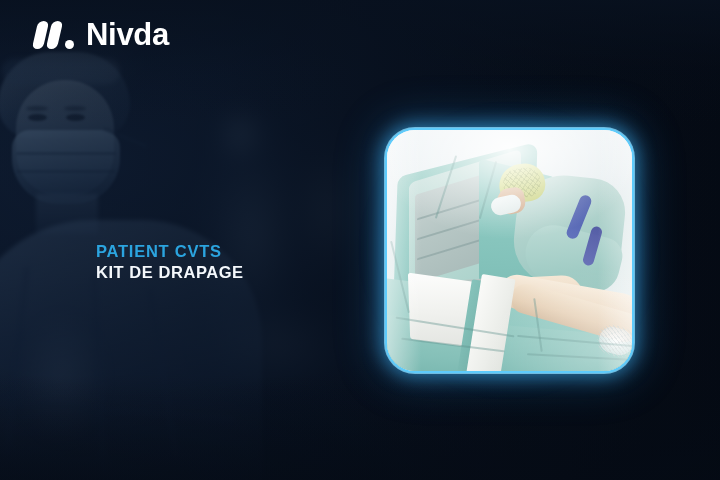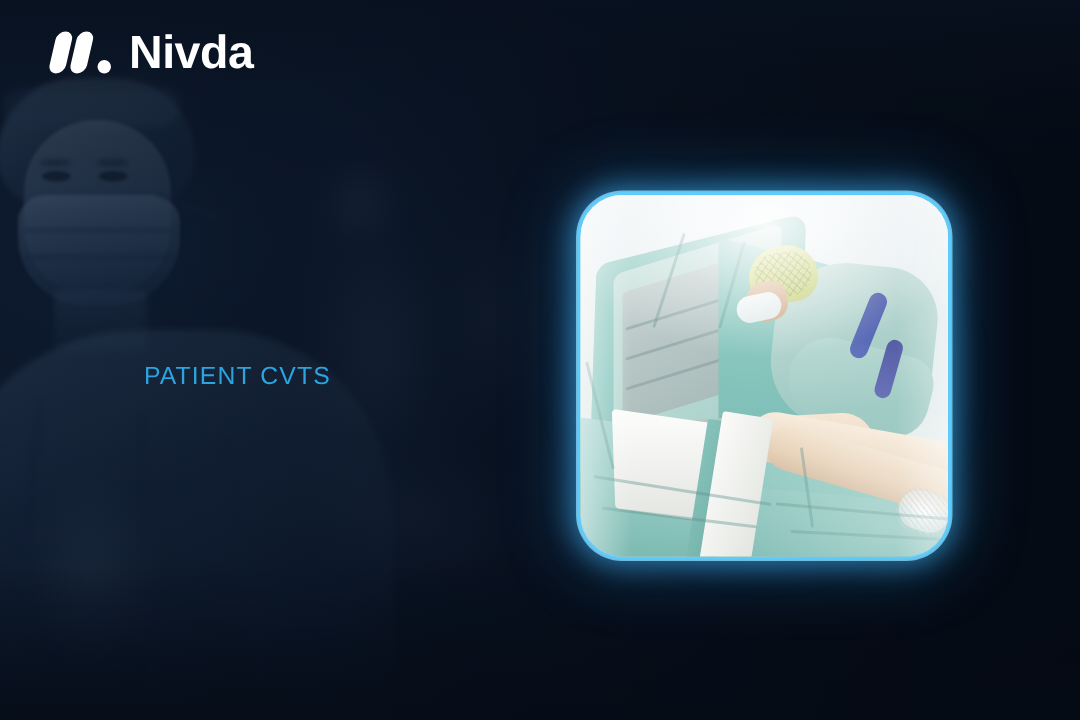--- a/index.html
+++ b/index.html
@@ -227,21 +227,21 @@
   
   .headline {
     position: absolute;
     left: 96px;
     top: 241px;
     z-index: 6;
   }
   .headline .line1 {
     color: #2ba4df;
     font-size: 16.5px;
-    font-weight: 400;
+    font-weight: 700;
     letter-spacing: 0.75px;
     line-height: 21px;
   }
   .headline .line2 {
     color: #f4f8fc;
     font-size: 16.5px;
     font-weight: 700;
     letter-spacing: 0.55px;
     line-height: 21px;
   }
@@ -532,20 +532,21 @@
     <div class="logo-mark">
       <div class="logo-bar b1"></div>
       <div class="logo-bar b2"></div>
       <div class="logo-dot"></div>
     </div>
     <div class="logo-word">Nivda</div>
   </div>
 
   <div class="headline">
     <div class="line1">PATIENT CVTS</div>
+    <div class="line2">KIT DE DRAPAGE</div>
   </div>
 
 
   <div class="card-wrap">
     <div class="card-glow"></div>
     <div class="card">
       <div class="card-photo">
 
         <div class="pp pp-backrest"></div>
         <div class="pp pp-backrest2"></div>

